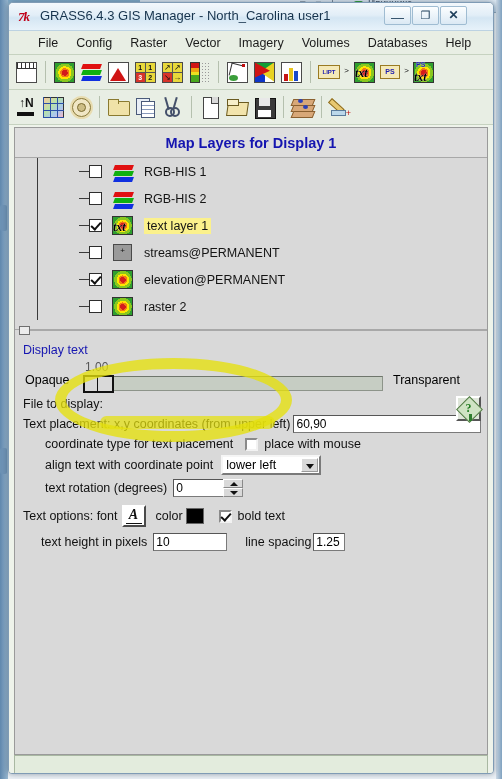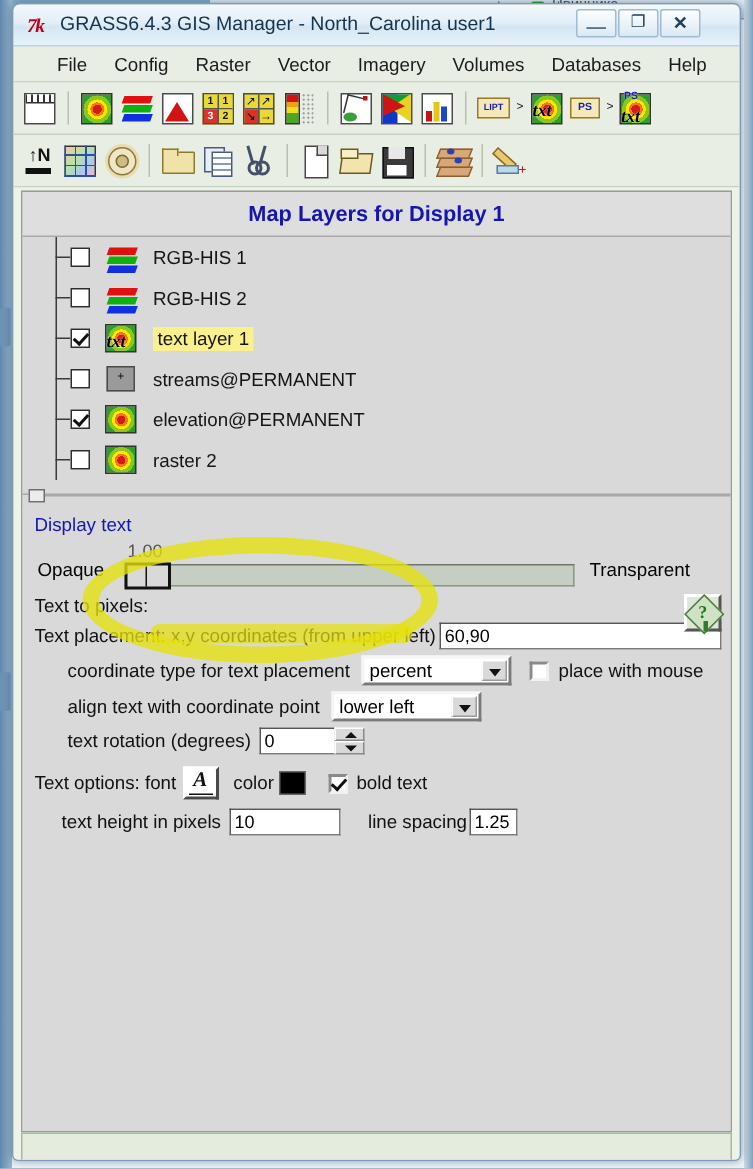--- a/index.html
+++ b/index.html
@@ -80,21 +80,21 @@
       font-weight:bold;font-size:12px;color:#000;text-shadow:0 0 1px #fff;}
 
   
   #workarea{background:#eef3ea;height:calc(772px - 27px - 23px - 31px - 31px);position:relative;}
   #inner-pane{position:absolute;left:5px;right:5px;top:2px;bottom:30px;
       background:#d9d9d9;border:1px solid #9a9a9a;box-sizing:border-box;}
   #layers-header{height:29px;background:#dedede;border-bottom:1px solid #a8a8a8;
       display:flex;align-items:center;justify-content:center;}
   #layers-header span{font-size:14.5px;font-weight:bold;color:#1515b0;}
 
-  #layerlist{position:relative;height:171px;background:#d9d9d9;overflow:hidden;}
+  #layerlist{position:relative;height:171px;background:#d9d9d9;overflow:hidden;padding-left:42px;}
   #tree-trunk{position:absolute;left:22px;top:0;width:1px;height:162px;background:#3a3a3a;}
   .layer-row{position:relative;height:27px;display:flex;align-items:center;padding-left:22px;}
   .tree-tick{position:absolute;left:22px;top:13px;width:10px;height:1px;background:#3a3a3a;}
   .lchk{width:13px;height:13px;margin-left:10px;border:1px solid #2d2d2d;background:#fff;
       box-sizing:border-box;position:relative;flex:none;}
   .lchk.on:after{content:"";position:absolute;left:3px;top:0px;width:4px;height:8px;
       border:solid #111;border-width:0 2px 2px 0;transform:rotate(42deg);}
   .licon{width:23px;height:21px;margin-left:9px;position:relative;flex:none;}
   .llabel{font-size:12.5px;color:#141414;margin-left:10px;white-space:nowrap;}
   .llabel.hl{background:#fbf18c;padding:1px 3px;}
@@ -452,39 +452,35 @@
 
         <div id="opacity-row">
           <span id="op-label">Opaque</span>
           <span id="op-value">1.00</span>
           <span id="op-trough"></span>
           <span id="op-handle"></span>
           <span id="op-right">Transparent</span>
         </div>
 
         <div class="row" style="position:relative;padding-right:38px;">
-          <span class="lbl">Text to pixels:</span>
+          <span class="lbl">File to display:</span>
           <span id="help-btn">
             <span id="help-diamond"></span>
             <span id="help-q">?</span>
             <span id="help-stem"></span>
           </span>
         </div>
 
         <div class="row">
           <span class="lbl">Text placement: x,y coordinates (from upper left)</span>
           <span class="entry" style="flex:1;margin-left:3px;margin-right:6px;">60,90</span>
         </div>
 
         <div class="row" style="padding-left:30px;">
           <span class="lbl">coordinate type for text placement</span>
-          <span class="combo" style="width:100px;margin-left:8px;">
-            <span>percent</span>
-            <span class="arrowbox"></span>
-          </span>
           <span class="chk" style="margin-left:12px;"></span>
           <span class="lbl" style="margin-left:6px;">place with mouse</span>
         </div>
 
         <div class="row" style="padding-left:30px;">
           <span class="lbl">align text with coordinate point</span>
           <span class="combo" style="width:100px;margin-left:8px;">
             <span>lower left</span>
             <span class="arrowbox"></span>
           </span>

